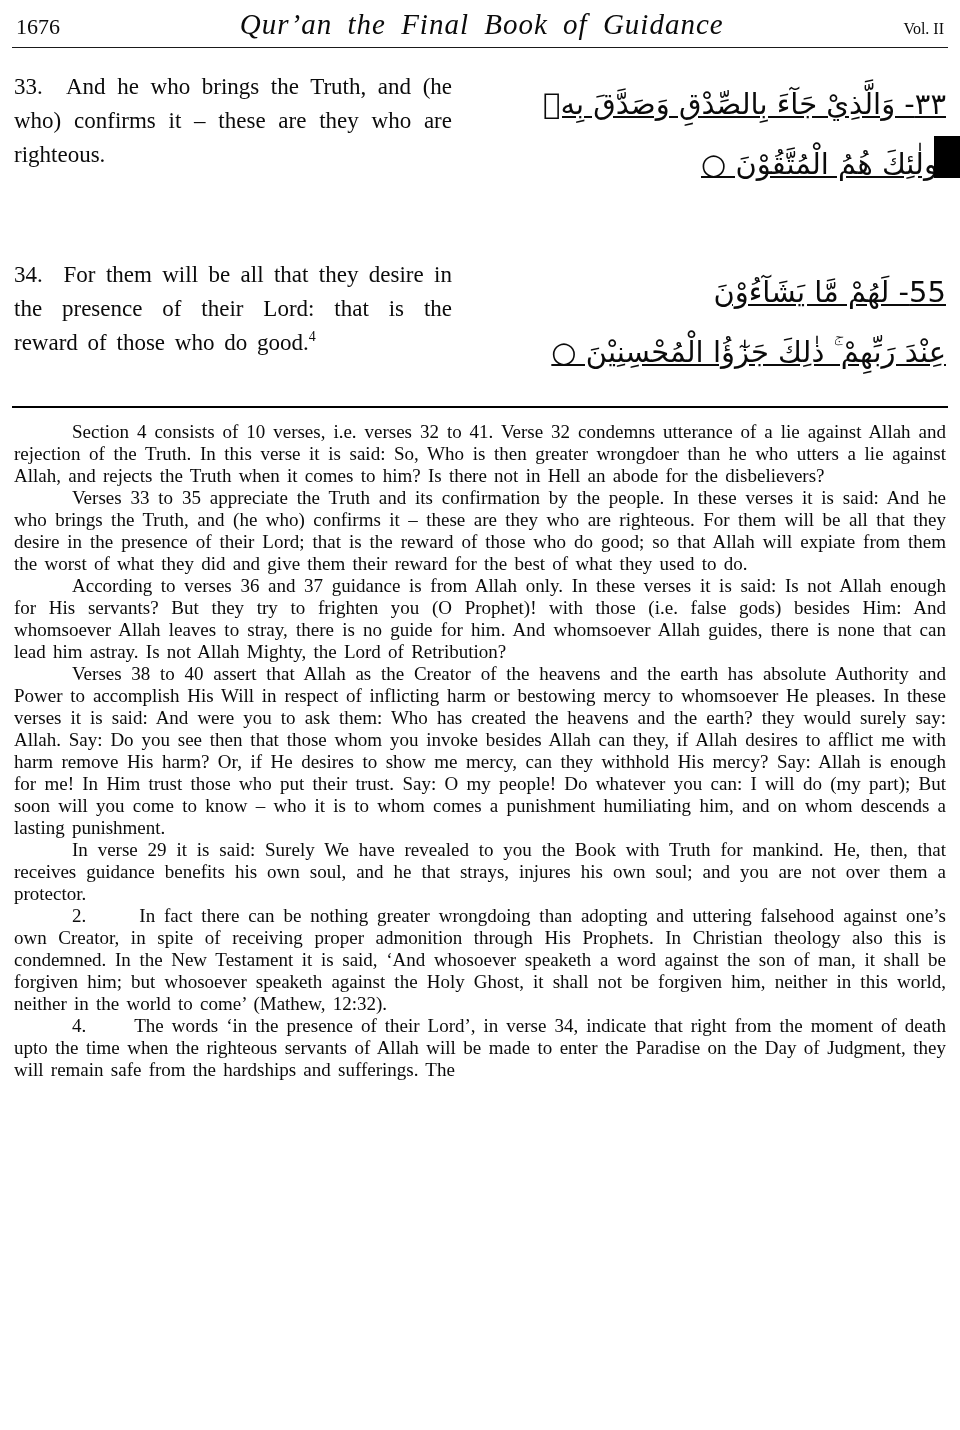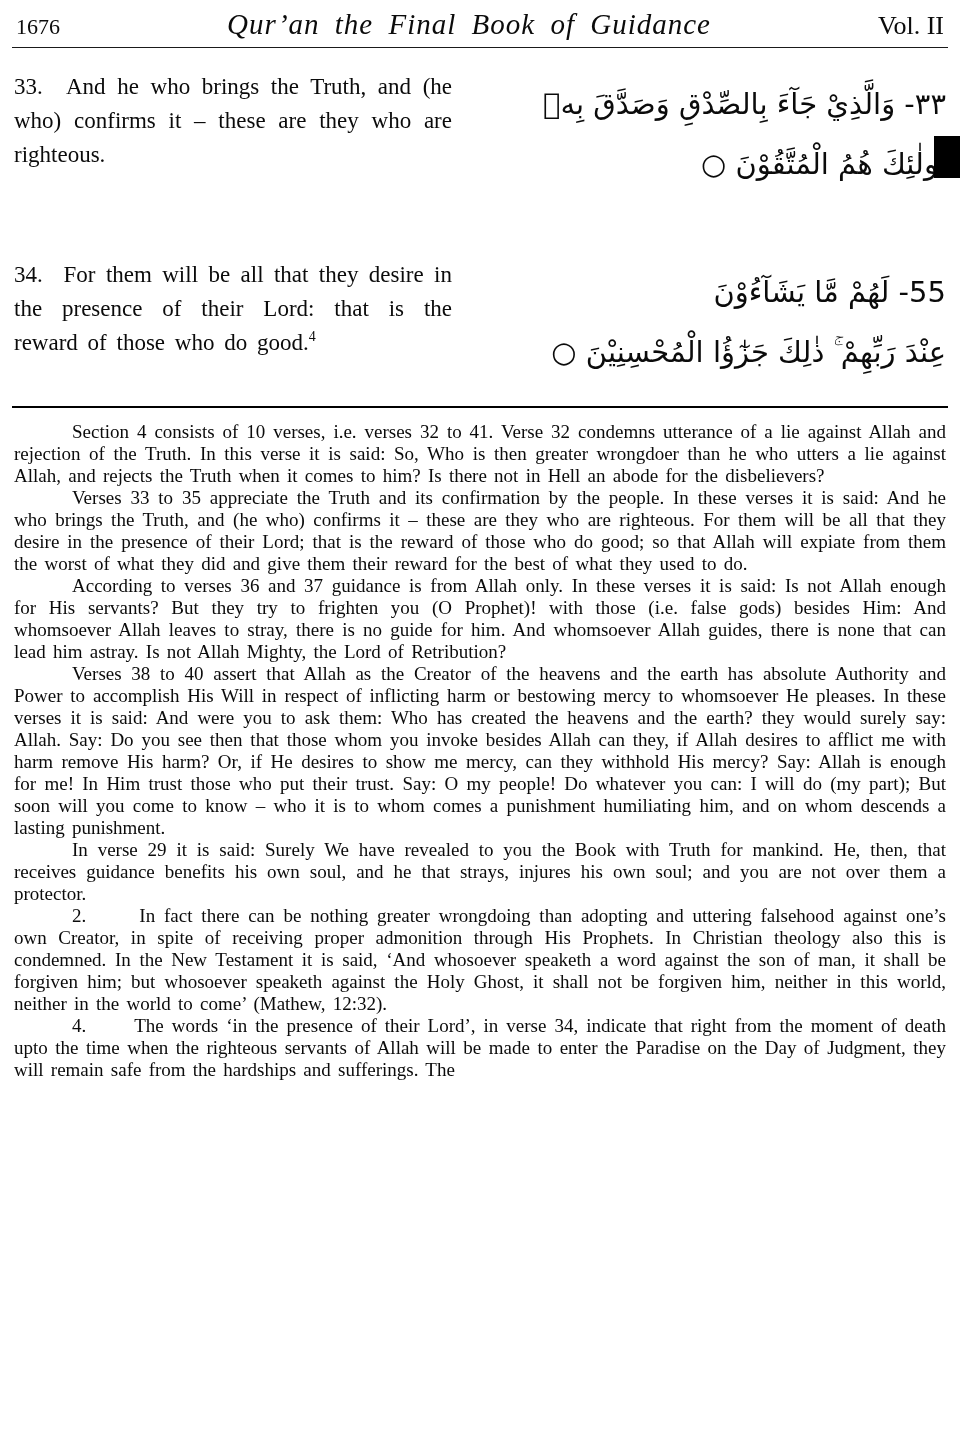--- a/index.html
+++ b/index.html
@@ -21,21 +21,21 @@
     padding: 2px 4px 4px 4px;
     font-size: 23px;
   }
   .page-header .pageno { font-size: 22px; }
   .page-header .title {
     font-style: italic;
     font-size: 29px;
     letter-spacing: 1px;
     word-spacing: 7px;
   }
-  .page-header .vol { font-size: 26px; }
+  .page-header .vol { font-size: 16px; }
   .header-rule { border-top: 1.5px solid #1a1a1a; margin: 2px 0 0 0; }
 
   
   .verses { padding: 22px 2px 0 2px; }
   .verse-row {
     display: flex;
     justify-content: space-between;
     align-items: flex-start;
   }
   .verse-row + .verse-row { margin-top: 64px; }
@@ -49,20 +49,21 @@
   }
   .verse-english sup { font-size: 14px; line-height: 0; }
   .verse-arabic {
     width: 468px;
     direction: rtl;
     text-align: right;
     font-family: "DejaVu Sans", sans-serif;
     font-size: 29px;
     line-height: 60px;
     padding-top: 4px;
+    text-decoration: underline;
   }
   .verse-arabic .a-line { white-space: nowrap; }
 
   
   .section-rule { border-top: 2.5px solid #000; margin: 24px 0 0 0; }
 
   
   .commentary {
     padding: 13px 2px 0 2px;
     font-size: 19px;

